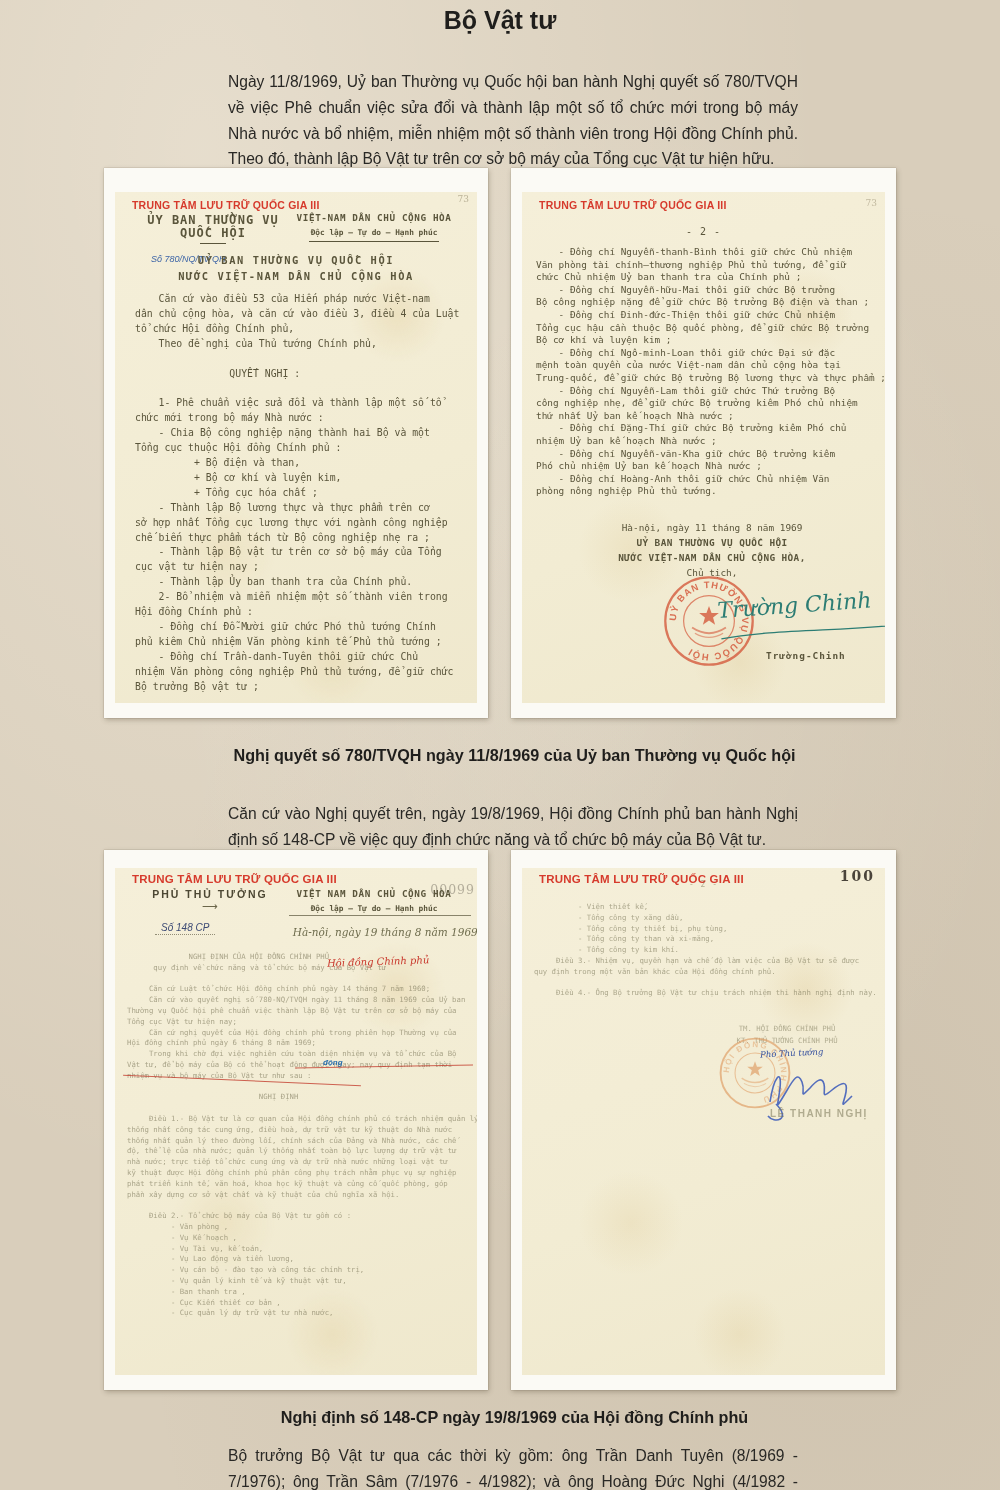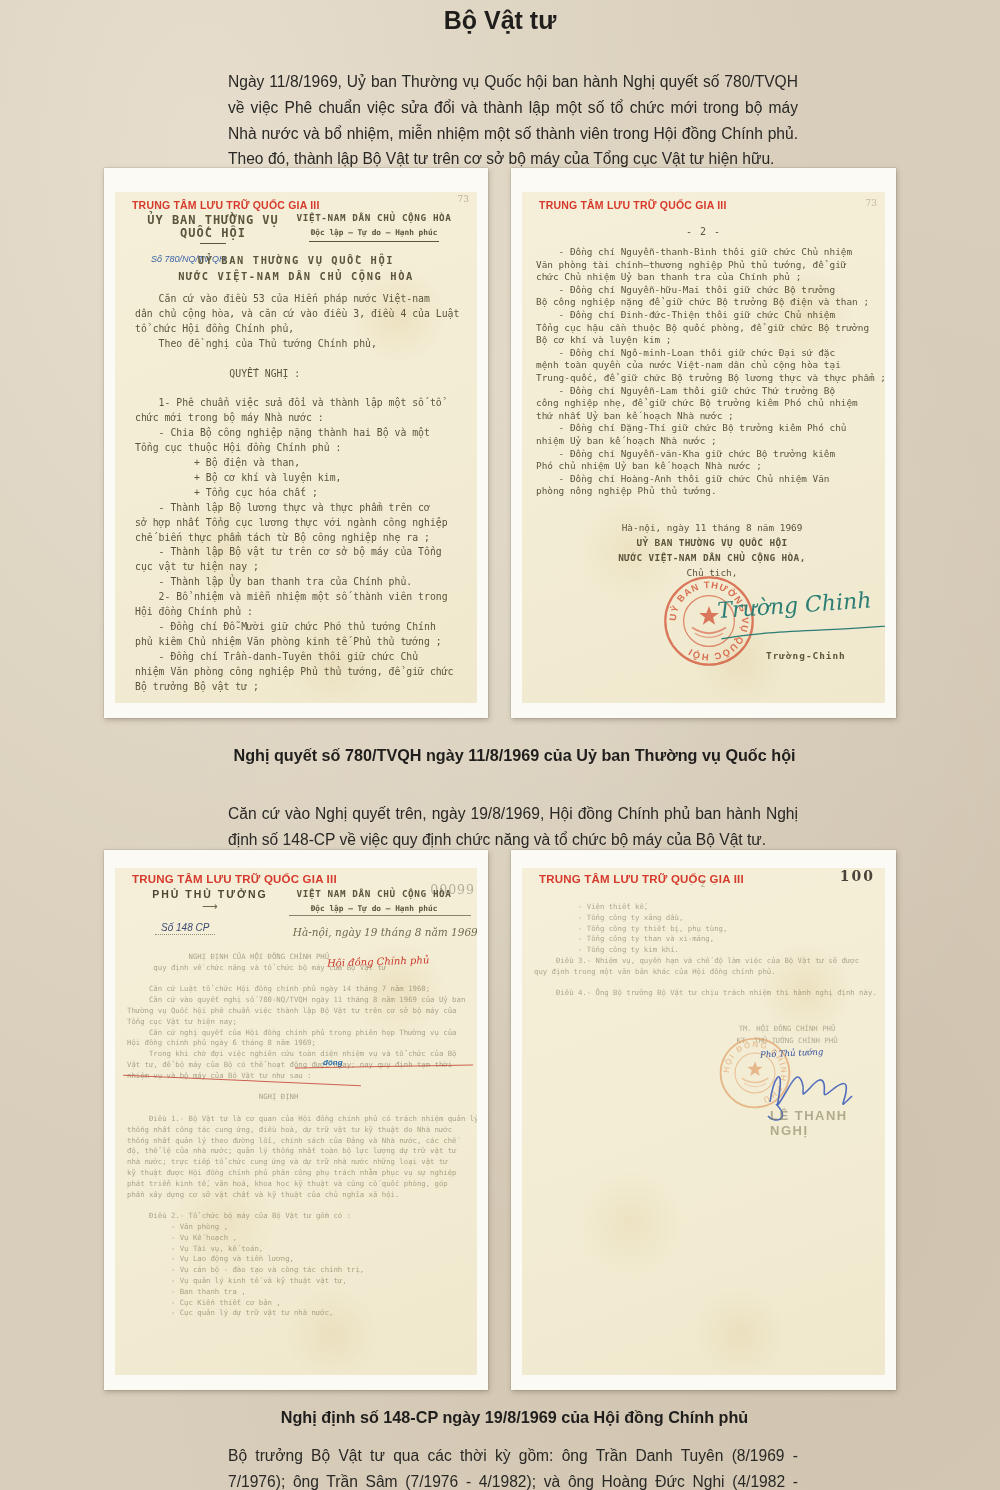--- a/index.html
+++ b/index.html
@@ -93,21 +93,21 @@
   #f2r-num{right:10px;top:0px;font-size:14px;font-weight:700;letter-spacing:2px;color:#4a443b;}
   #f2r-pg{top:12px;font-size:8px;color:rgba(122,118,88,.55);letter-spacing:1px;}
   #f2r-body{position:absolute;left:12px;top:34px;font-size:7.3px;line-height:10.8px;
             color:rgba(122,118,88,.60);}
   #f2r-sigblk{position:absolute;left:170px;top:155px;width:190px;text-align:center;
               font-size:7.3px;line-height:12px;color:rgba(122,118,88,.55);}
   #f2r-seal{left:196px;top:168px;width:74px;height:74px;color:#df9a5f;opacity:.8;}
   #f2r-note{position:absolute;left:238px;top:180px;color:#35509e;font-family:"DejaVu Serif",serif;
             font-style:italic;font-size:8.5px;transform:rotate(-3deg);white-space:nowrap;}
   #f2r-scrib{position:absolute;left:240px;top:186px;}
-  #f2r-typed{position:absolute;left:248px;top:240px;font-size:13px;letter-spacing:1.5px;
+  #f2r-typed{position:absolute;left:248px;top:240px;font-size:10px;letter-spacing:1.5px;
              color:rgba(122,118,88,.55);font-weight:700;}
 </style>
 </head>
 <body>
 
 <div id="canvas">
 
   <div id="title" class="page-title">Bộ Vật tư</div>
 
   <div id="intro" class="para">Ngày 11/8/1969, Uỷ ban Thường vụ Quốc hội ban hành Nghị quyết số 780/TVQH về việc Phê chuẩn việc sửa đổi và thành lập một số tổ chức mới trong bộ máy Nhà nước và bổ nhiệm, miễn nhiệm một số thành viên trong Hội đồng Chính phủ. Theo đó, thành lập Bộ Vật tư trên cơ sở bộ máy của Tổng cục Vật tư hiện hữu.</div>

